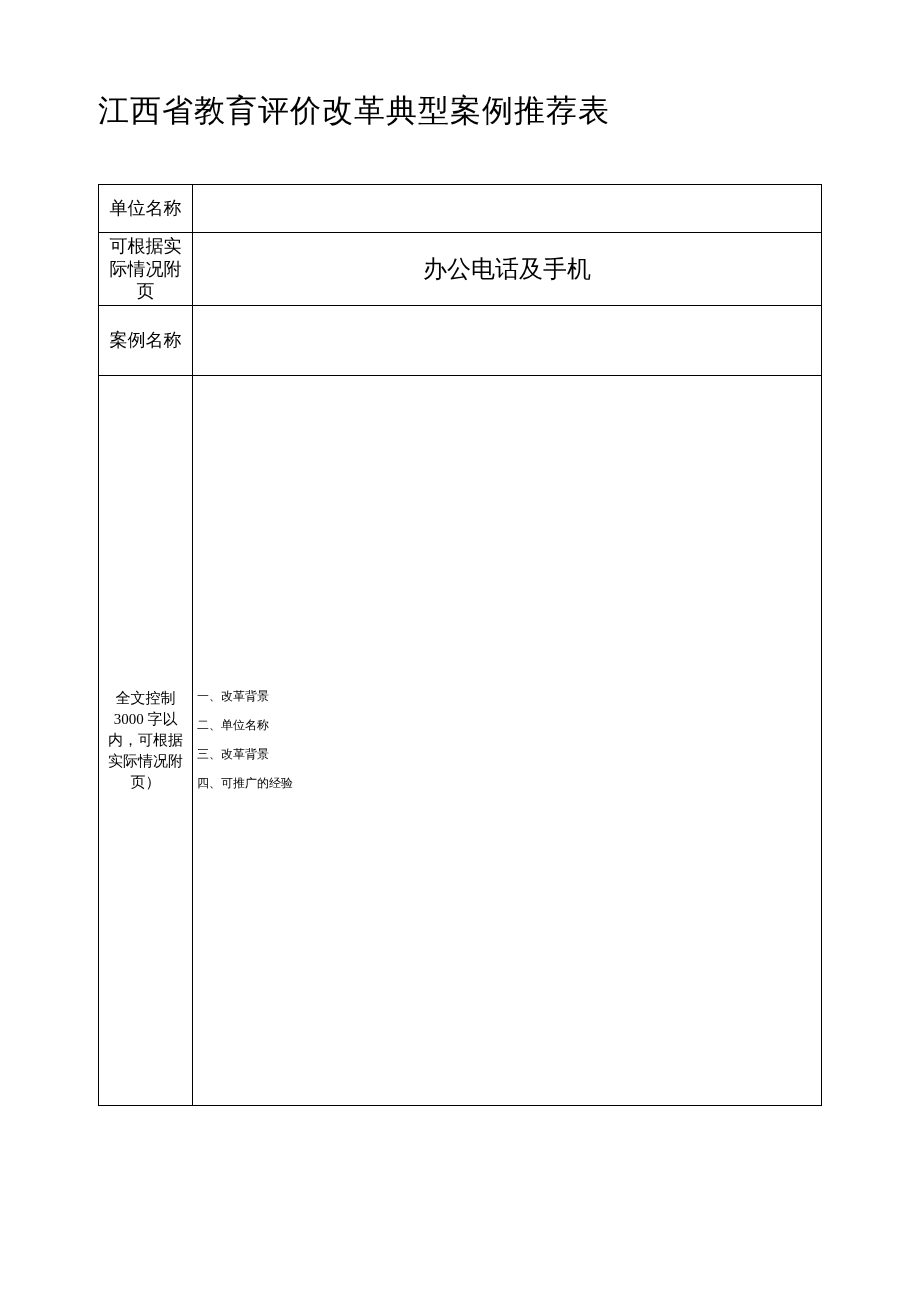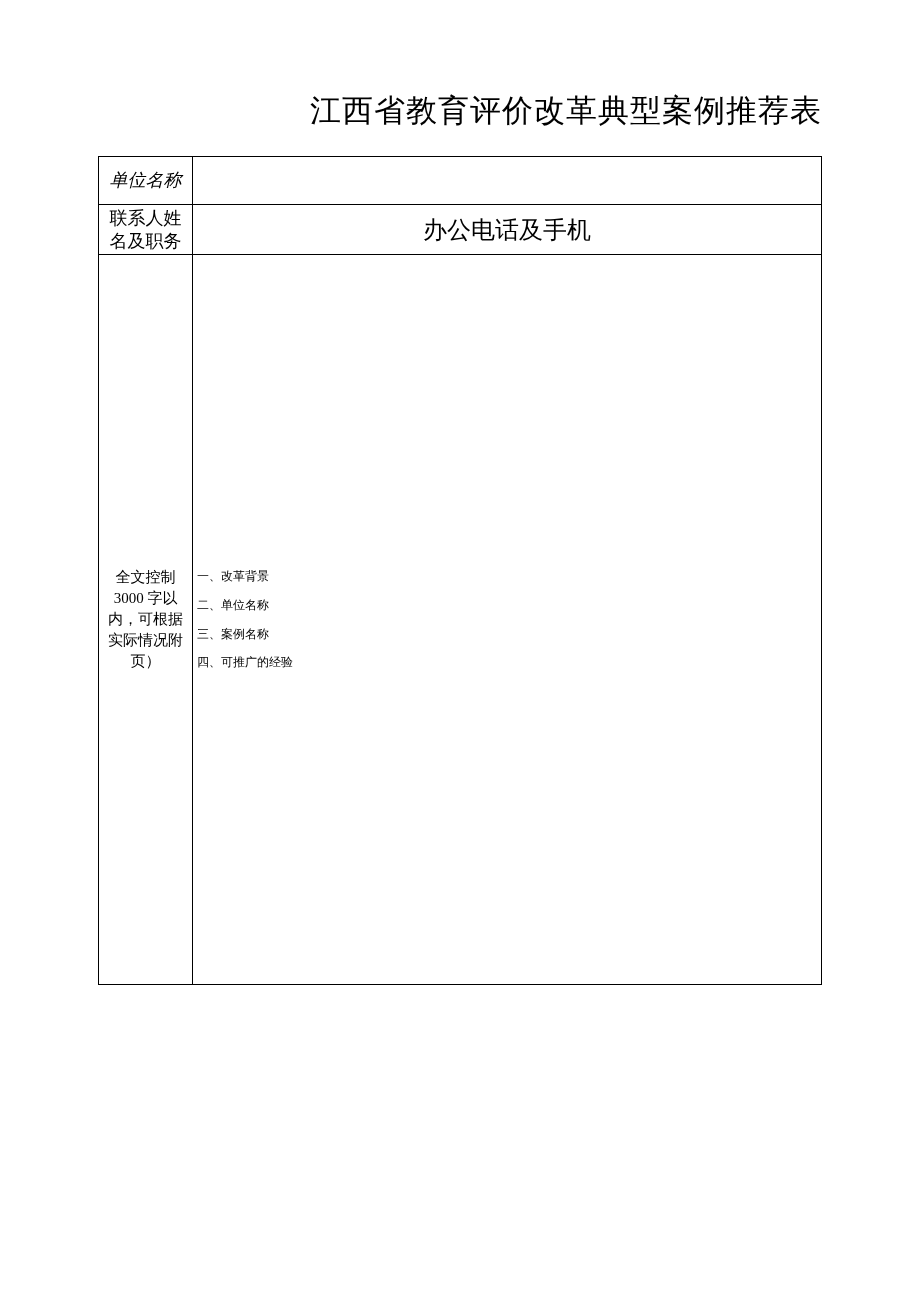--- a/index.html
+++ b/index.html
@@ -8,23 +8,23 @@
       width: 920px;
       height: 1301px;
       font-family: "SimSun", "宋体", serif;
       color: #000;
       padding: 90px 98px 0 98px;
     }
     h1.title {
       font-family: "SimSun", "宋体", serif;
       font-size: 31px;
       font-weight: 400;
-      text-align: right;
+      text-align: left;
       letter-spacing: 1px;
-      margin-bottom: 24px;
+      margin-bottom: 52px;
     }
     table.form {
       border-collapse: collapse;
       width: 100%;
       table-layout: fixed;
     }
     table.form td {
       border: 1px solid #000;
       vertical-align: middle;
       padding: 2px 4px;
@@ -34,21 +34,21 @@
       font-size: 18px;
       text-align: center;
       line-height: 1.25;
     }
     td.label-small {
       font-size: 15px;
       text-align: center;
       line-height: 1.4;
     }
     td.value { font-size: 18px; }
-    td.row1-label { height: 48px; font-style: italic; }
+    td.row1-label { height: 48px; }
     td.row2-label { height: 50px; }
     td.row2-value {
       text-align: center;
       vertical-align: top;
       padding-top: 4px;
       font-size: 24px;
     }
     td.row3-label { height: 70px; }
     td.row4-label {
       height: 730px;
@@ -71,26 +71,30 @@
   <colgroup>
     <col class="label-col">
     <col>
   </colgroup>
   <tbody>
       <tr>
     <td class="label row1-label">单位名称</td>
     <td class="value"></td>
   </tr>
   <tr>
-    <td class="label row2-label">联系人姓名及职务</td>
+    <td class="label row2-label">可根据实际情况附页</td>
     <td class="row2-value">办公电话及手机</td>
+  </tr>
+  <tr>
+    <td class="label row3-label">案例名称</td>
+    <td class="value"></td>
   </tr>
   <tr>
     <td class="label-small row4-label">全文控制3000 字以内，可根据实际情况附页）</td>
     <td class="row4-value">
       <div>一、改革背景</div>
       <div>二、单位名称</div>
-      <div>三、案例名称</div>
+      <div>三、改革背景</div>
       <div>四、可推广的经验</div>
     </td>
   </tr>
 </tbody>
   </table>
 
 </body></html>

